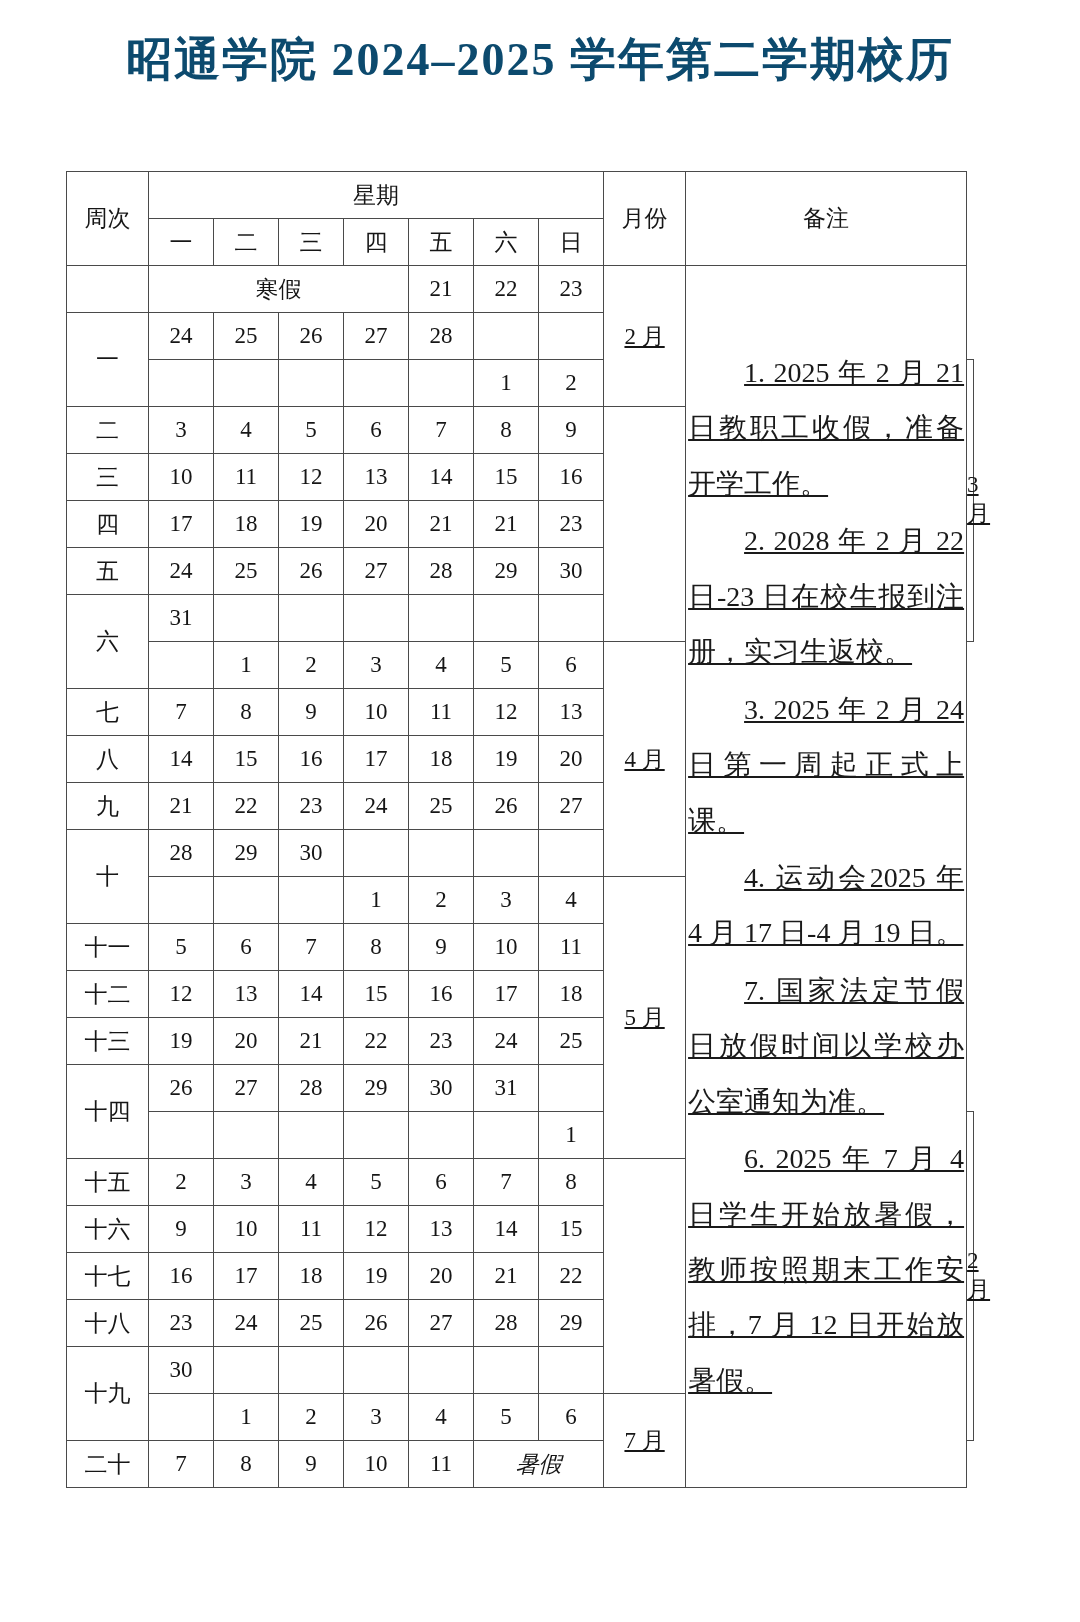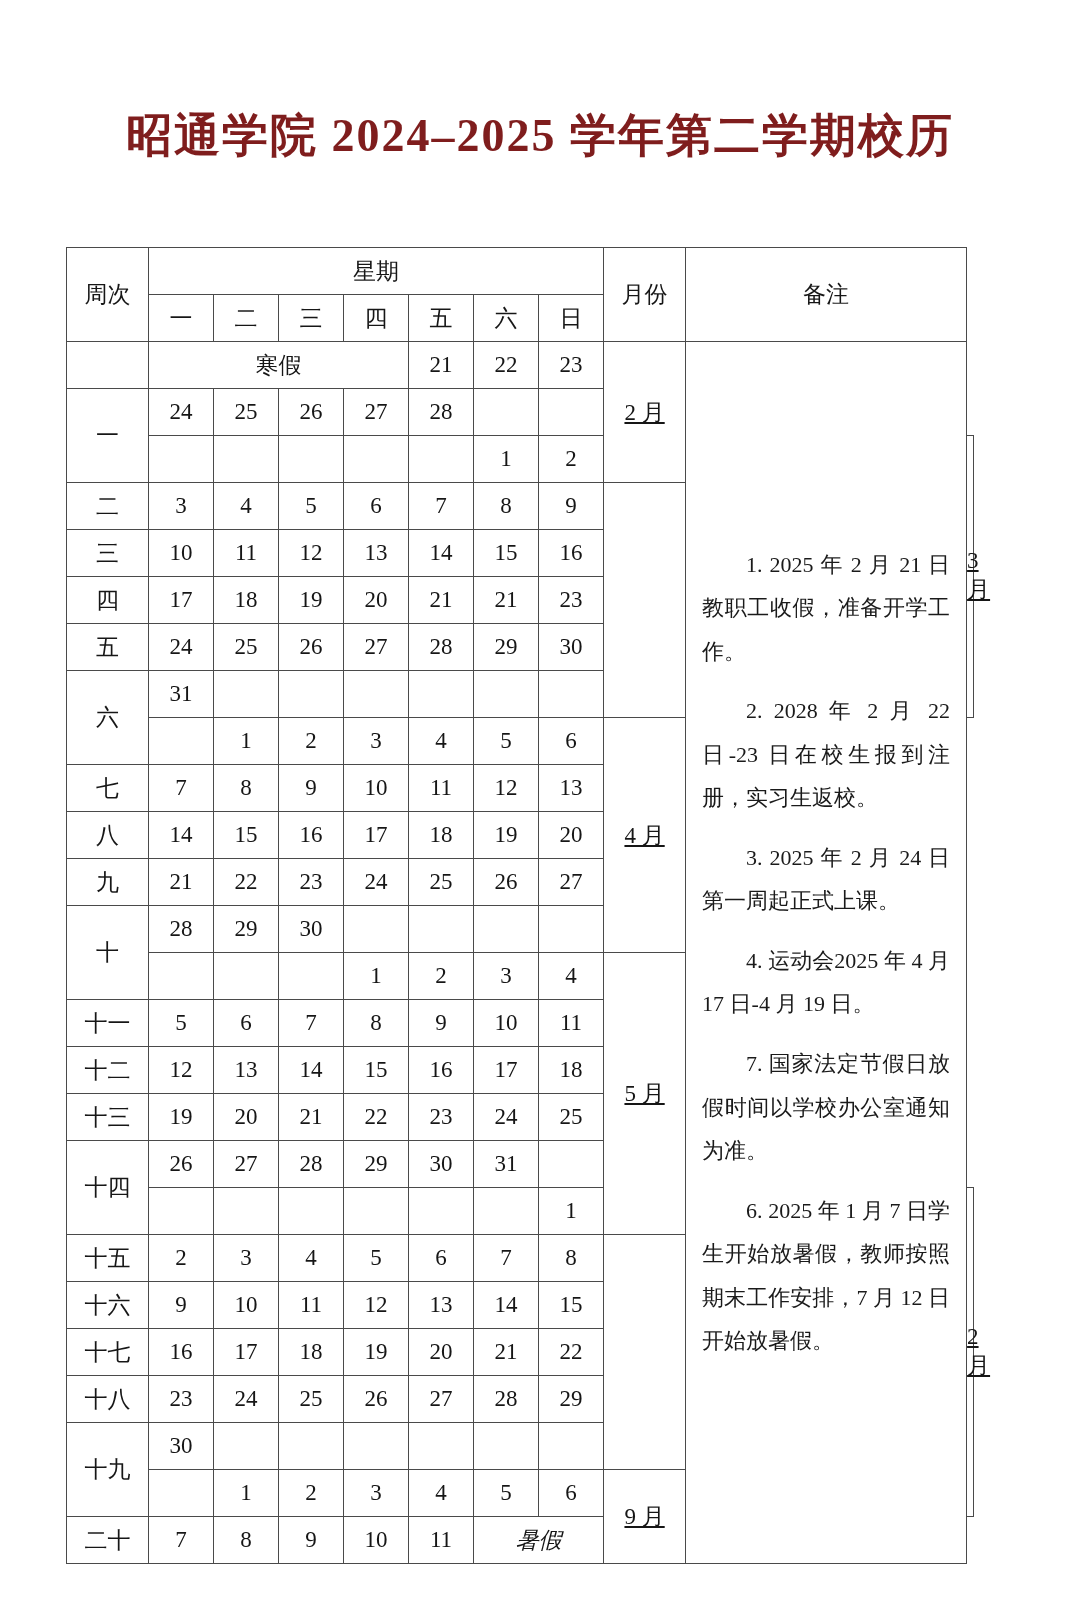--- a/index.html
+++ b/index.html
@@ -16,23 +16,23 @@
     position:relative;
     width:1080px;
     height:1622px;
     box-sizing:border-box;
   }
   .title{
     text-align:center;
     font-size:46px;
     font-weight:bold;
     letter-spacing:2px;
-    padding-top:108px;
+    padding-top:32px;
     line-height:1.2;
-    color:#7f1d1d;
+    color:#0c4a6e;
     font-family:"Liberation Serif","DejaVu Serif",serif;
   }
   .table-wrap{
     margin:84px 64px 0 66px;
   }
   table.cal{
     border-collapse:collapse;
     width:908px;
     table-layout:fixed;
   }
@@ -79,24 +79,25 @@
     vertical-align:middle;
     text-align:left;
     padding:6px 12px 6px 10px;
     font-size:22px;
     line-height:1.98;
   }
   td.notes .nt{
     text-align:justify;
     text-justify:inter-ideograph;
     text-indent:2em;
-    margin:16px;
-    font-size:22px;
+    margin:2px;
+    font-size:28px;
     line-height:1.98;
     color:#1a1a1a;
+    text-decoration:underline;
   }
   .hdr-top{height:40px;}
   .hdr-bot{height:46px;}
 </style>
 </head>
 <body>
 
 <div class="page">
 
   <div class="title">昭通学院 2024–2025 学年第二学期校历</div>
@@ -140,21 +141,21 @@
           <td>21</td>
           <td class="red">22</td>
           <td class="red">23</td>
           <td class="month" rowspan="3">2 月</td>
           <td class="notes" rowspan="26">
             <p class="nt">1. 2025 年 2 月 21 日教职工收假，准备开学工作。</p>
             <p class="nt">2. 2028 年 2 月 22 日-23 日在校生报到注册，实习生返校。</p>
             <p class="nt">3. 2025 年 2 月 24 日第一周起正式上课。</p>
             <p class="nt">4. 运动会2025 年 4 月 17 日-4 月 19 日。</p>
             <p class="nt">7. 国家法定节假日放假时间以学校办公室通知为准。</p>
-            <p class="nt">6. 2025 年 1 月 7 日学生开始放暑假，教师按照期末工作安排，7 月 12 日开始放暑假。</p>
+            <p class="nt">6. 2025 年 7 月 4 日学生开始放暑假，教师按照期末工作安排，7 月 12 日开始放暑假。</p>
           </td>
         </tr>
 
         <tr>
           <td class="weeknum" rowspan="2">一</td>
           <td>24</td>
           <td>25</td>
           <td>26</td>
           <td>27</td>
           <td>28</td>
@@ -405,21 +406,21 @@
         </tr>
 
         <tr>
           <td></td>
           <td>1</td>
           <td>2</td>
           <td>3</td>
           <td>4</td>
           <td class="red">5</td>
           <td class="red">6</td>
-          <td class="month" rowspan="2">9 月</td>
+          <td class="month" rowspan="2">7 月</td>
         </tr>
 
         <tr>
           <td class="weeknum">二十</td>
           <td>7</td>
           <td>8</td>
           <td>9</td>
           <td>10</td>
           <td>11</td>
           <td class="vac-red" colspan="2">暑假</td>

